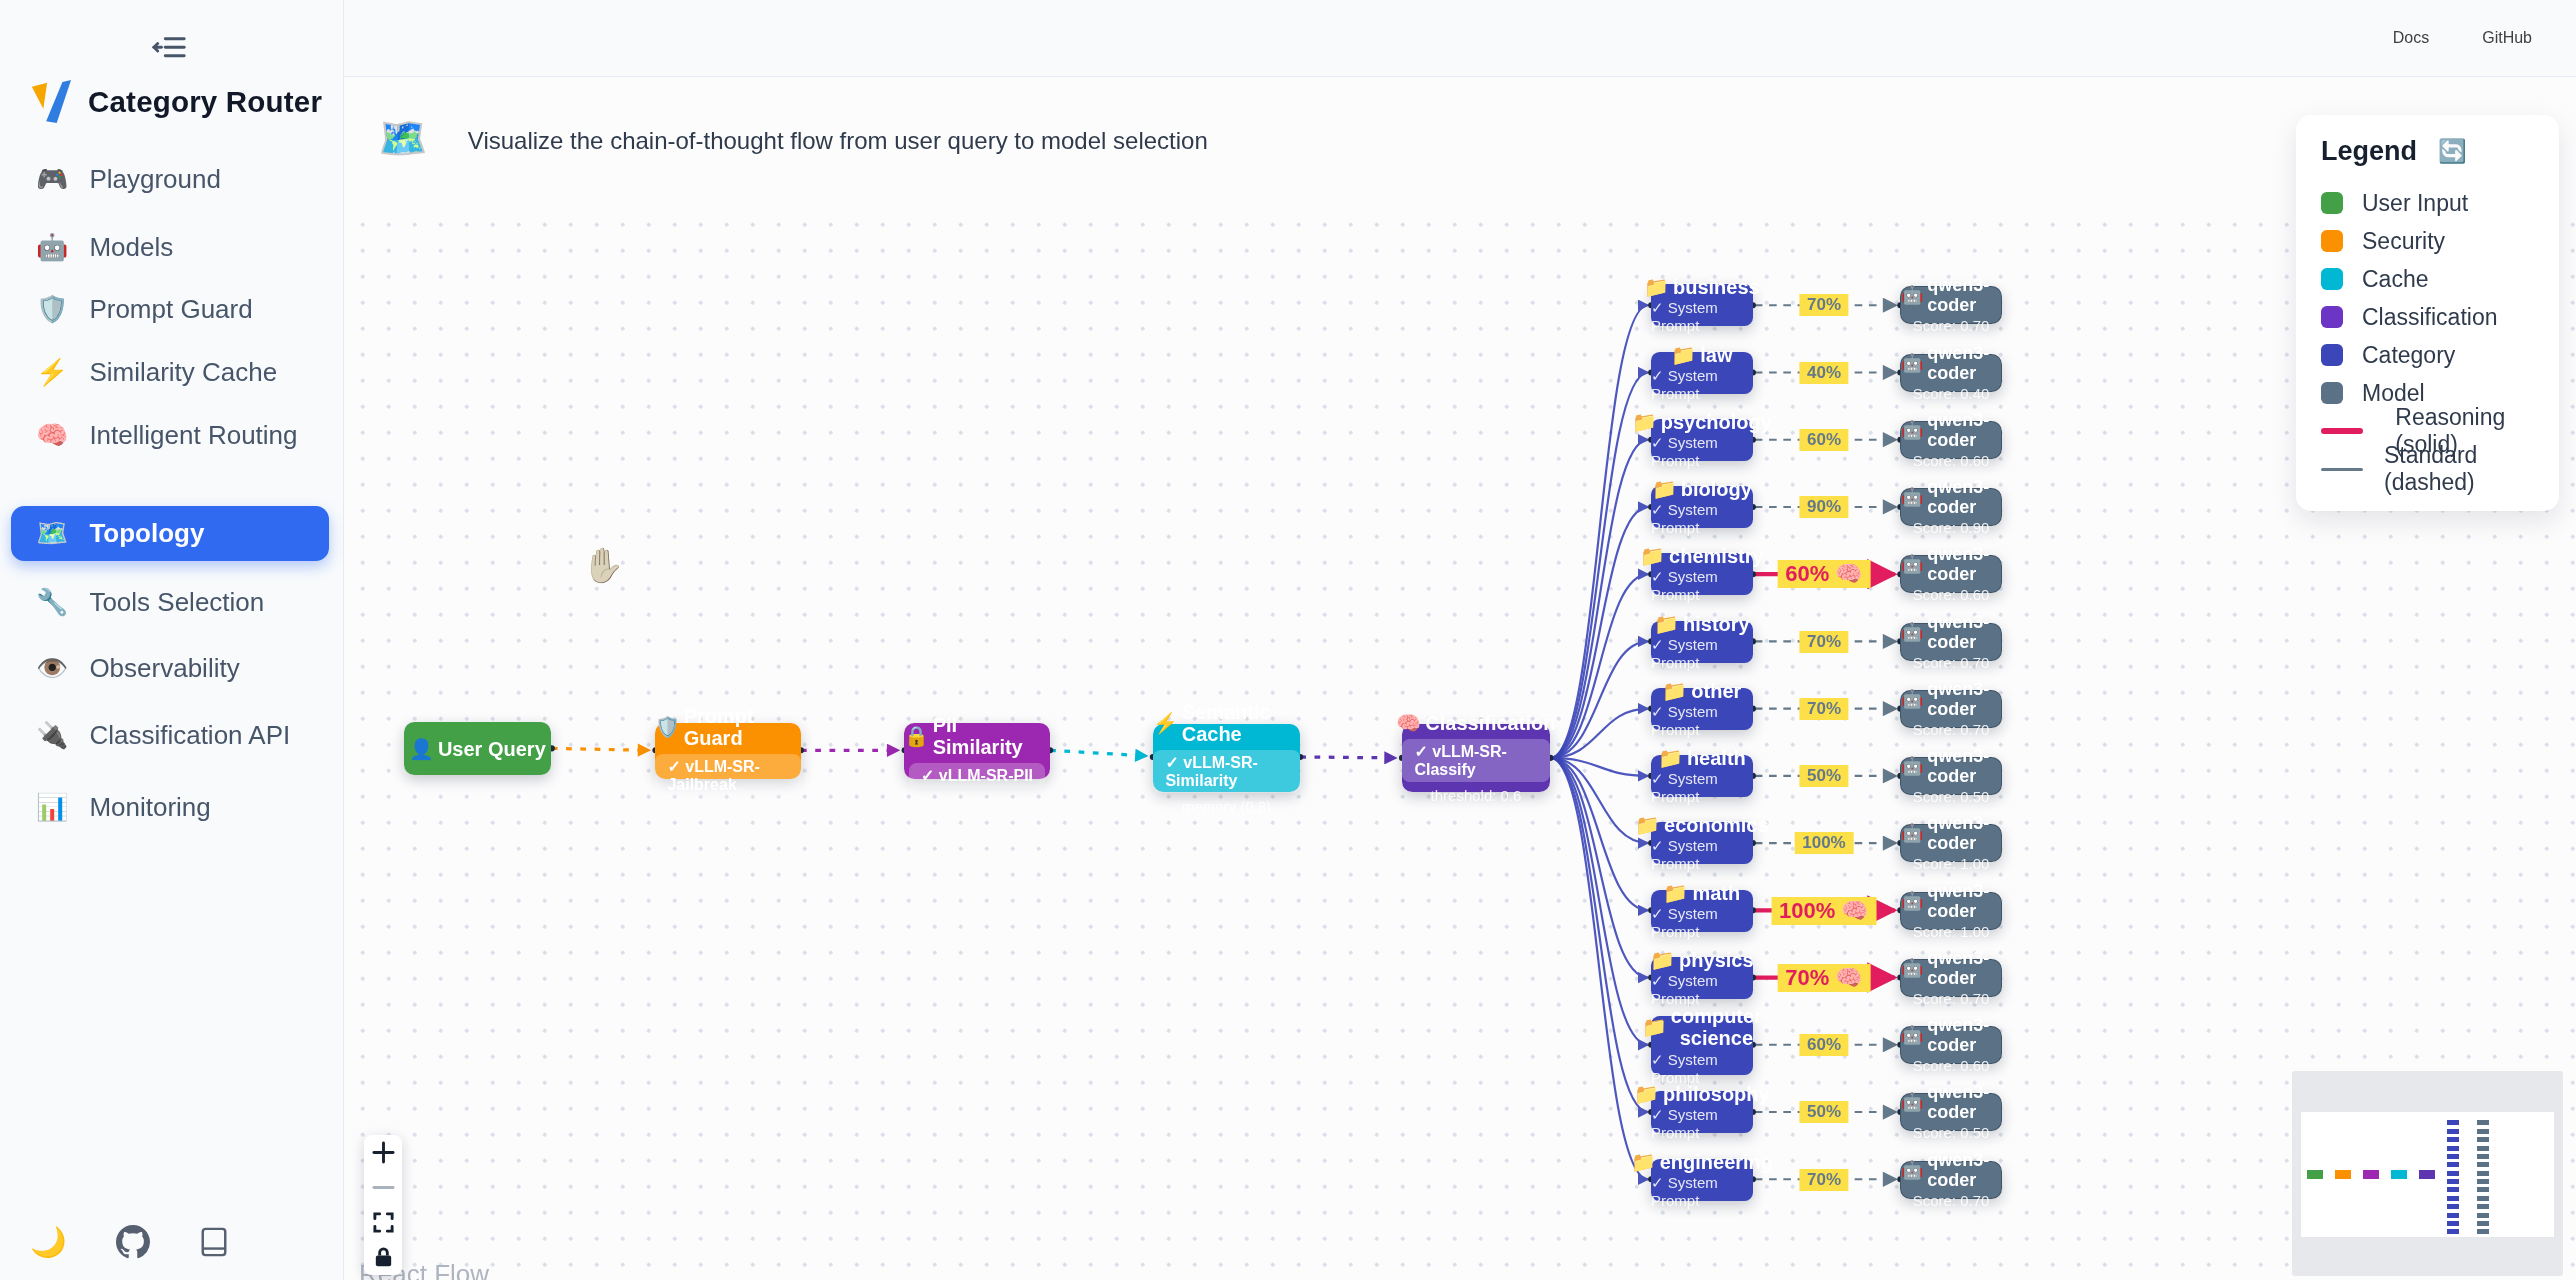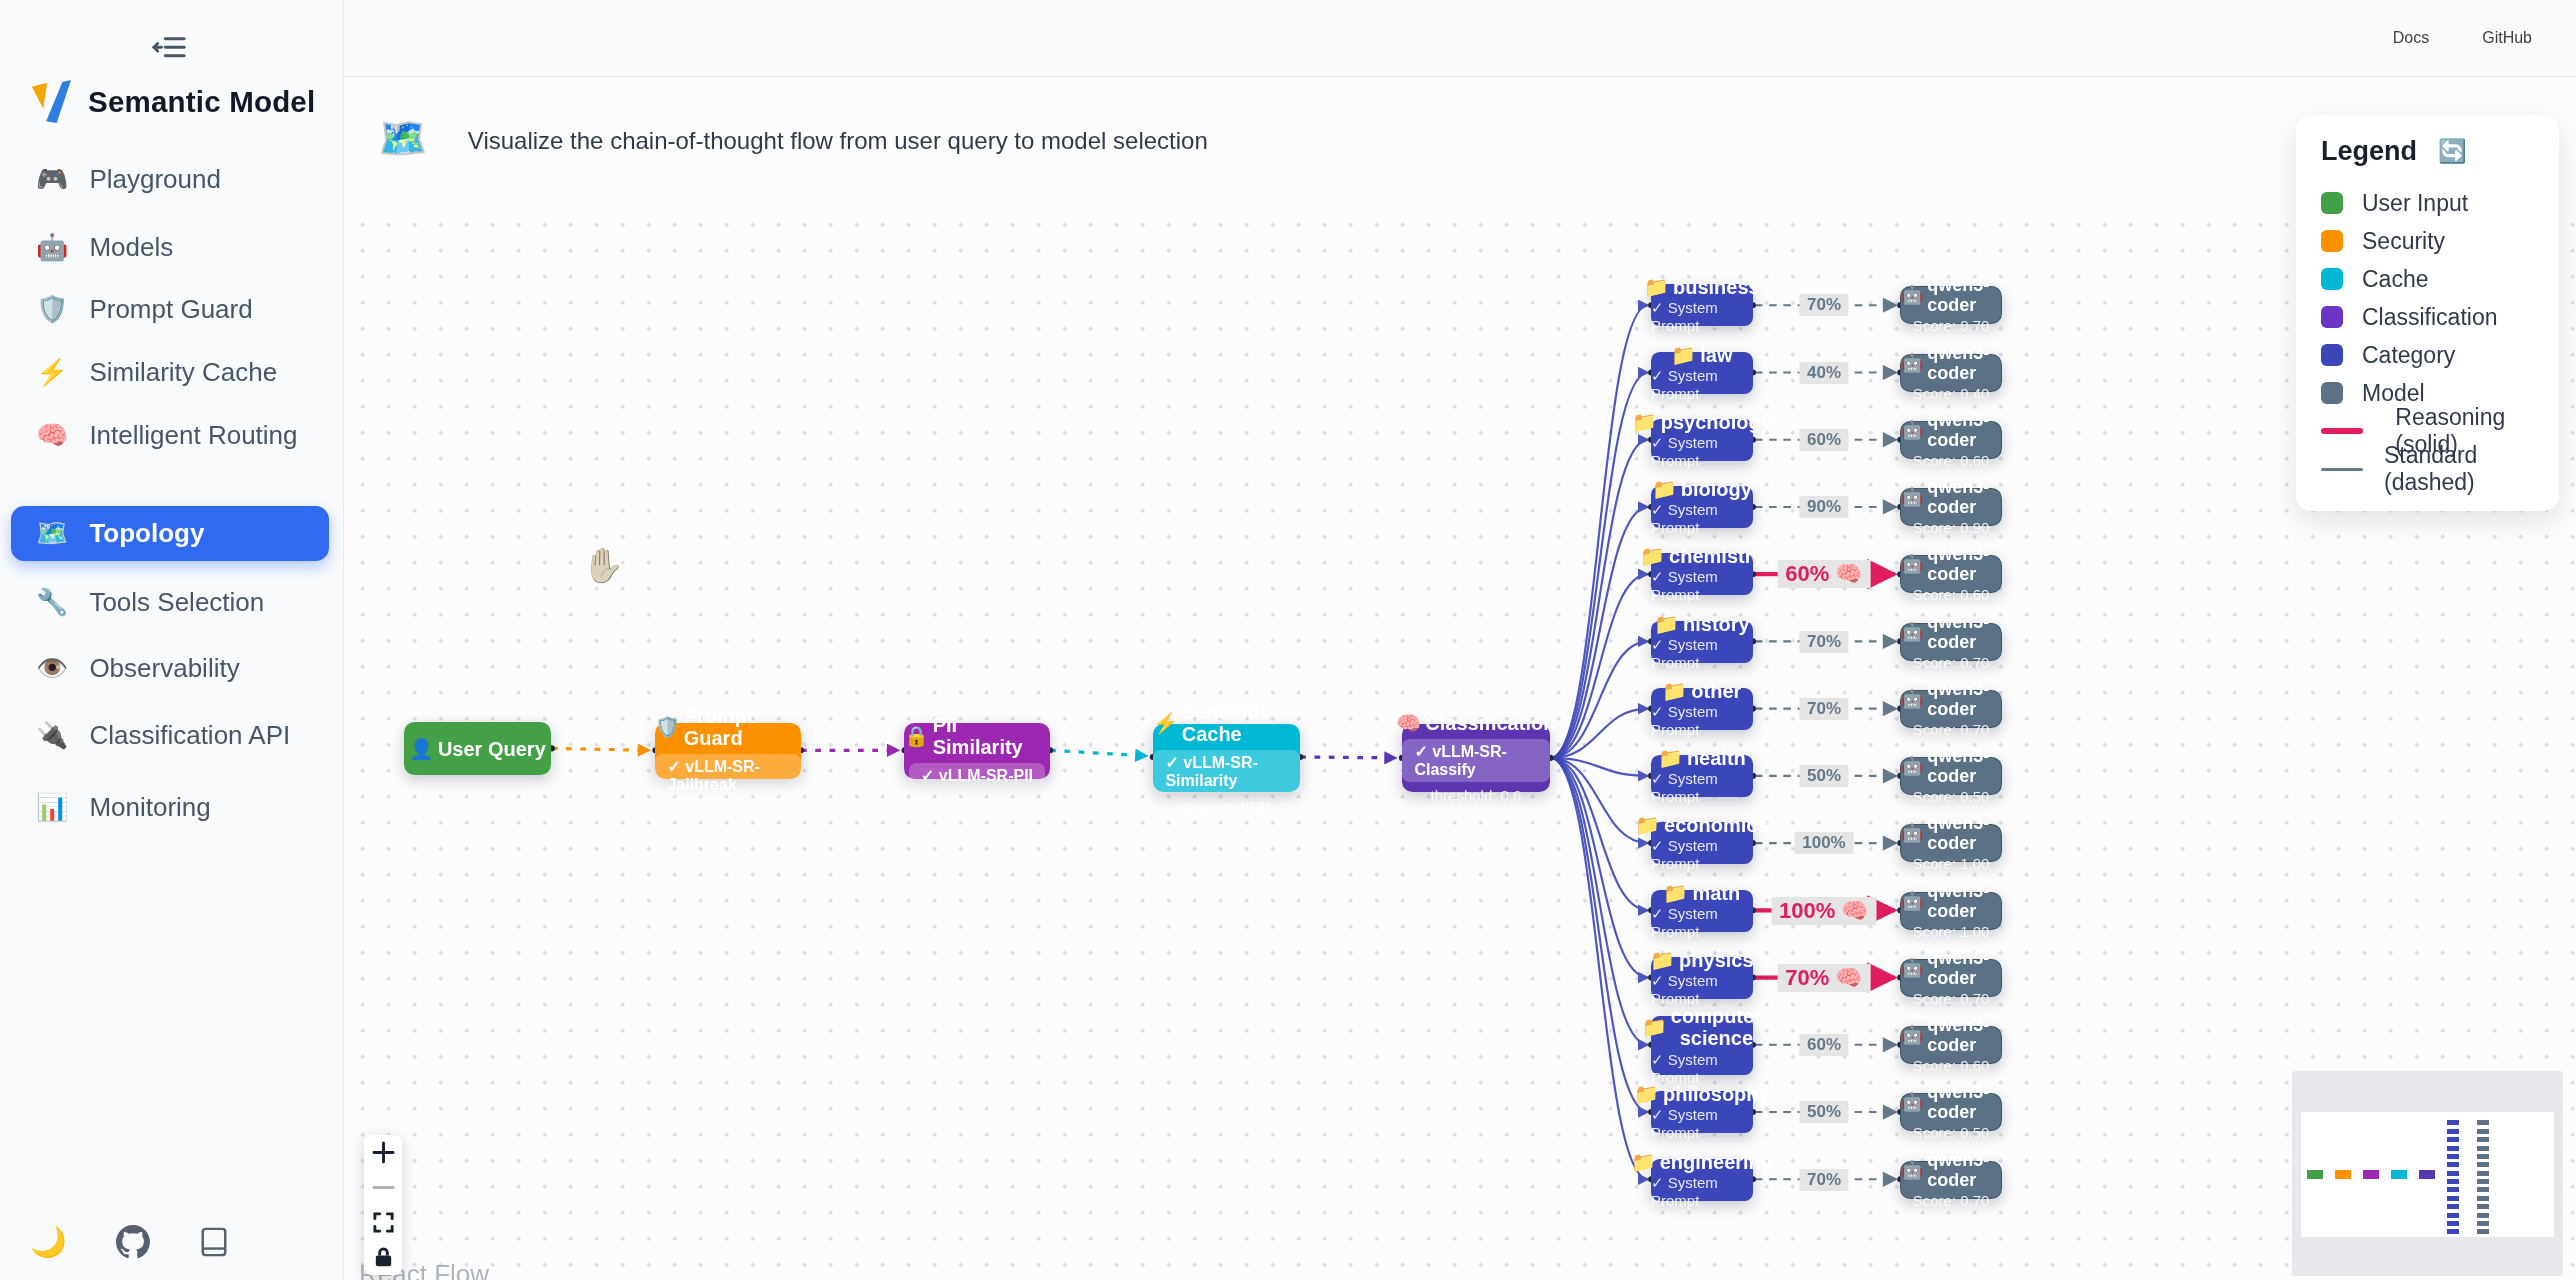--- a/index.html
+++ b/index.html
@@ -38,21 +38,21 @@
   .fnode { position:absolute; border-radius:10.5px; color:#fff; display:flex; flex-direction:column; align-items:center; justify-content:center; gap:4.8px; box-shadow:0 4.8px 13.3px rgba(15,23,42,.22); z-index:3; cursor:grab; }
   .fnode .ft { font-size:20px; font-weight:bold; line-height:1.1; display:flex; align-items:center; gap:3.8px; }
   .fnode .fbadge { background:rgba(255,255,255,.24); border-radius:7.6px; padding:2.9px 12.4px; font-size:16px; font-weight:bold; }
   .fnode .fsub { font-size:15px; color:rgba(255,255,255,.88); }
   .catnode { border-radius:8.6px; }
   .catnode .ft { font-size:20px; text-align:center; }
   .catnode .fsub { font-size:15px; }
   .modnode .ft { font-size:18px; }
   .modnode .fsub { font-size:15px; }
 
-  .edge-label { position:absolute; transform:translate(-50%,-50%); background:#e5e5e5; padding:1px 7.6px; font-size:17px; font-weight:bold; color:#64798a; z-index:2; white-space:nowrap; }
+  .edge-label { position:absolute; transform:translate(-50%,-50%); background:#fde047; padding:1px 7.6px; font-size:17px; font-weight:bold; color:#64798a; z-index:2; white-space:nowrap; }
   .edge-label.reasoning { color:#e11d5f; font-size:22px; }
 
   
   .legend { position:absolute; left:1952px; top:38px; width:263px; background:#fff; border-radius:15px; box-shadow:0 9.5px 27px rgba(15,23,42,.10); padding:21px 25px 23px 25px; z-index:10; }
   .legend-title-row { display:flex; align-items:center; gap:21px; margin-bottom:17px; }
   .legend-title { font-size:27px; font-weight:bold; color:#16202e; }
   .legend-refresh { font-size:23px; cursor:pointer; }
   .legend-item { display:flex; align-items:center; gap:19px; height:38px; }
   .legend-swatch { width:22px; height:22px; border-radius:5.7px; flex:0 0 auto; }
   .legend-label { font-size:23px; color:#2f3b4c; }
@@ -86,21 +86,21 @@
           <line x1="10" y1="15" x2="2" y2="15"></line>
           <path d="M6 11 L2 15 L6 19"></path>
         </g>
       </svg>
     </div>
     <div class="brand">
       <svg width="46" height="44" viewBox="0 0 48 46">
         <polygon points="5,7 21,3 17,30" fill="#f7a600"></polygon>
         <polygon points="46,0 31,45 20,43 37,2" fill="#2f7de1"></polygon>
       </svg>
-      <span class="brand-title">Semantic Model</span>
+      <span class="brand-title">Category Router</span>
     </div>
     <nav class="nav">
         <div class="nav-item" style="top: 152px;">
           <span class="nav-icon">🎮</span>
           <span>Playground</span>
         </div>
         <div class="nav-item" style="top: 220px;">
           <span class="nav-icon">🤖</span>
           <span>Models</span>
         </div>

